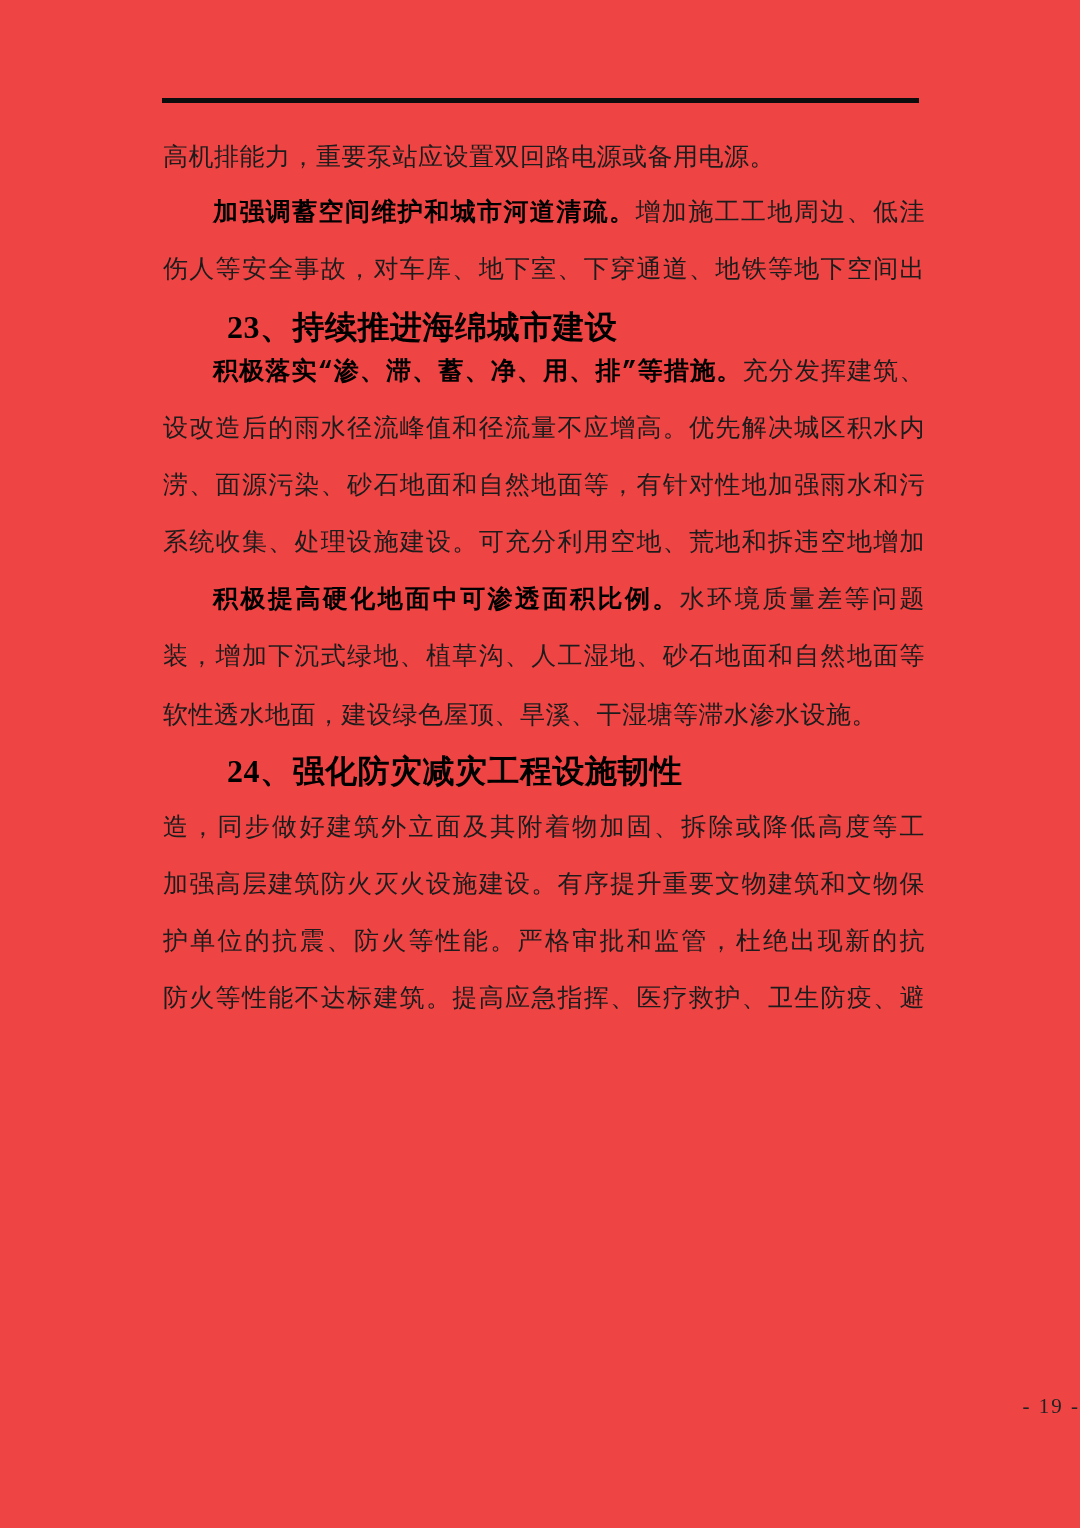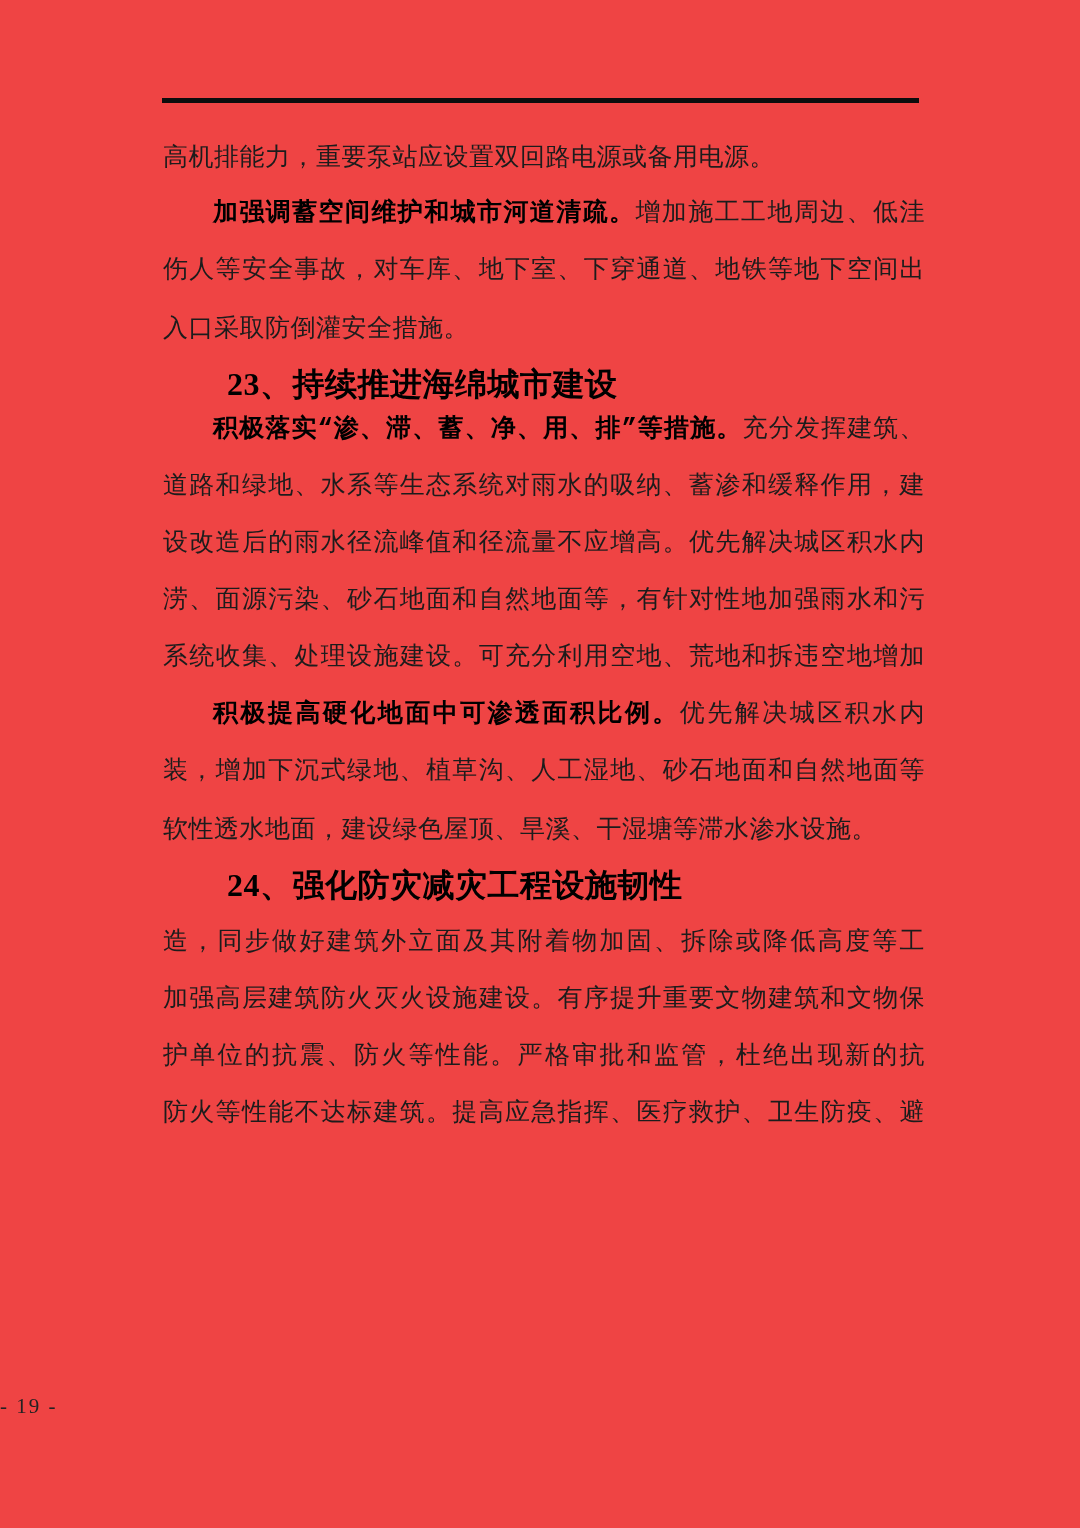--- a/index.html
+++ b/index.html
@@ -62,44 +62,42 @@
   }
   .seg.bold {
     font-weight: bold;
     color: #000000;
   }
   .page-footer {
     position: absolute;
     left: 0;
     top: 1394px;
     width: 1080px;
-    text-align: left;
+    text-align: right;
     font-size: 21px;
     color: #222222;
     letter-spacing: 2px;
     font-family: "Liberation Serif", "DejaVu Serif", serif;
   }
 </style>
 </head>
 <body>
 
 <div class="viewport">
   <div class="header-rule"></div>
   <div class="doc-body">
       <div class="line body"><span class="seg">高机排能力，重要泵站应设置双回路电源或备用电源。</span></div>
       <div class="line body indent fill"><span class="seg bold">加强调蓄空间维护和城市河道清疏。</span><span class="seg">增加施工工地周边、低洼</span></div>
       <div class="line body fill"><span class="seg">伤人等安全事故，对车库、地下室、下穿通道、地铁等地下空间出</span></div>
-      <div class="line body"><span class="seg">入口采取防倒灌安全措施。</span></div>
       <div class="line heading indent"><span class="seg bold">23、持续推进海绵城市建设</span></div>
       <div class="line body indent fill after-heading"><span class="seg bold">积极落实“渗、滞、蓄、净、用、排”等措施。</span><span class="seg">充分发挥建筑、</span></div>
-      <div class="line body fill"><span class="seg">道路和绿地、水系等生态系统对雨水的吸纳、蓄渗和缓释作用，建</span></div>
       <div class="line body fill"><span class="seg">设改造后的雨水径流峰值和径流量不应增高。优先解决城区积水内</span></div>
       <div class="line body fill"><span class="seg">涝、面源污染、砂石地面和自然地面等，有针对性地加强雨水和污水</span></div>
       <div class="line body fill"><span class="seg">系统收集、处理设施建设。可充分利用空地、荒地和拆违空地增加</span></div>
-      <div class="line body indent fill"><span class="seg bold">积极提高硬化地面中可渗透面积比例。</span><span class="seg">优先解决城区积水内</span></div>
+      <div class="line body indent fill"><span class="seg bold">积极提高硬化地面中可渗透面积比例。</span><span class="seg">水环境质量差等问题</span></div>
       <div class="line body fill"><span class="seg">装，增加下沉式绿地、植草沟、人工湿地、砂石地面和自然地面等</span></div>
       <div class="line body"><span class="seg">软性透水地面，建设绿色屋顶、旱溪、干湿塘等滞水渗水设施。</span></div>
       <div class="line heading indent"><span class="seg bold">24、强化防灾减灾工程设施韧性</span></div>
       <div class="line body fill"><span class="seg">造，同步做好建筑外立面及其附着物加固、拆除或降低高度等工作，</span></div>
       <div class="line body fill"><span class="seg">加强高层建筑防火灭火设施建设。有序提升重要文物建筑和文物保</span></div>
       <div class="line body fill"><span class="seg">护单位的抗震、防火等性能。严格审批和监管，杜绝出现新的抗震、</span></div>
       <div class="line body fill"><span class="seg">防火等性能不达标建筑。提高应急指挥、医疗救护、卫生防疫、避</span></div>
     </div>
   <div class="page-footer">- 19 -</div>
 </div>

